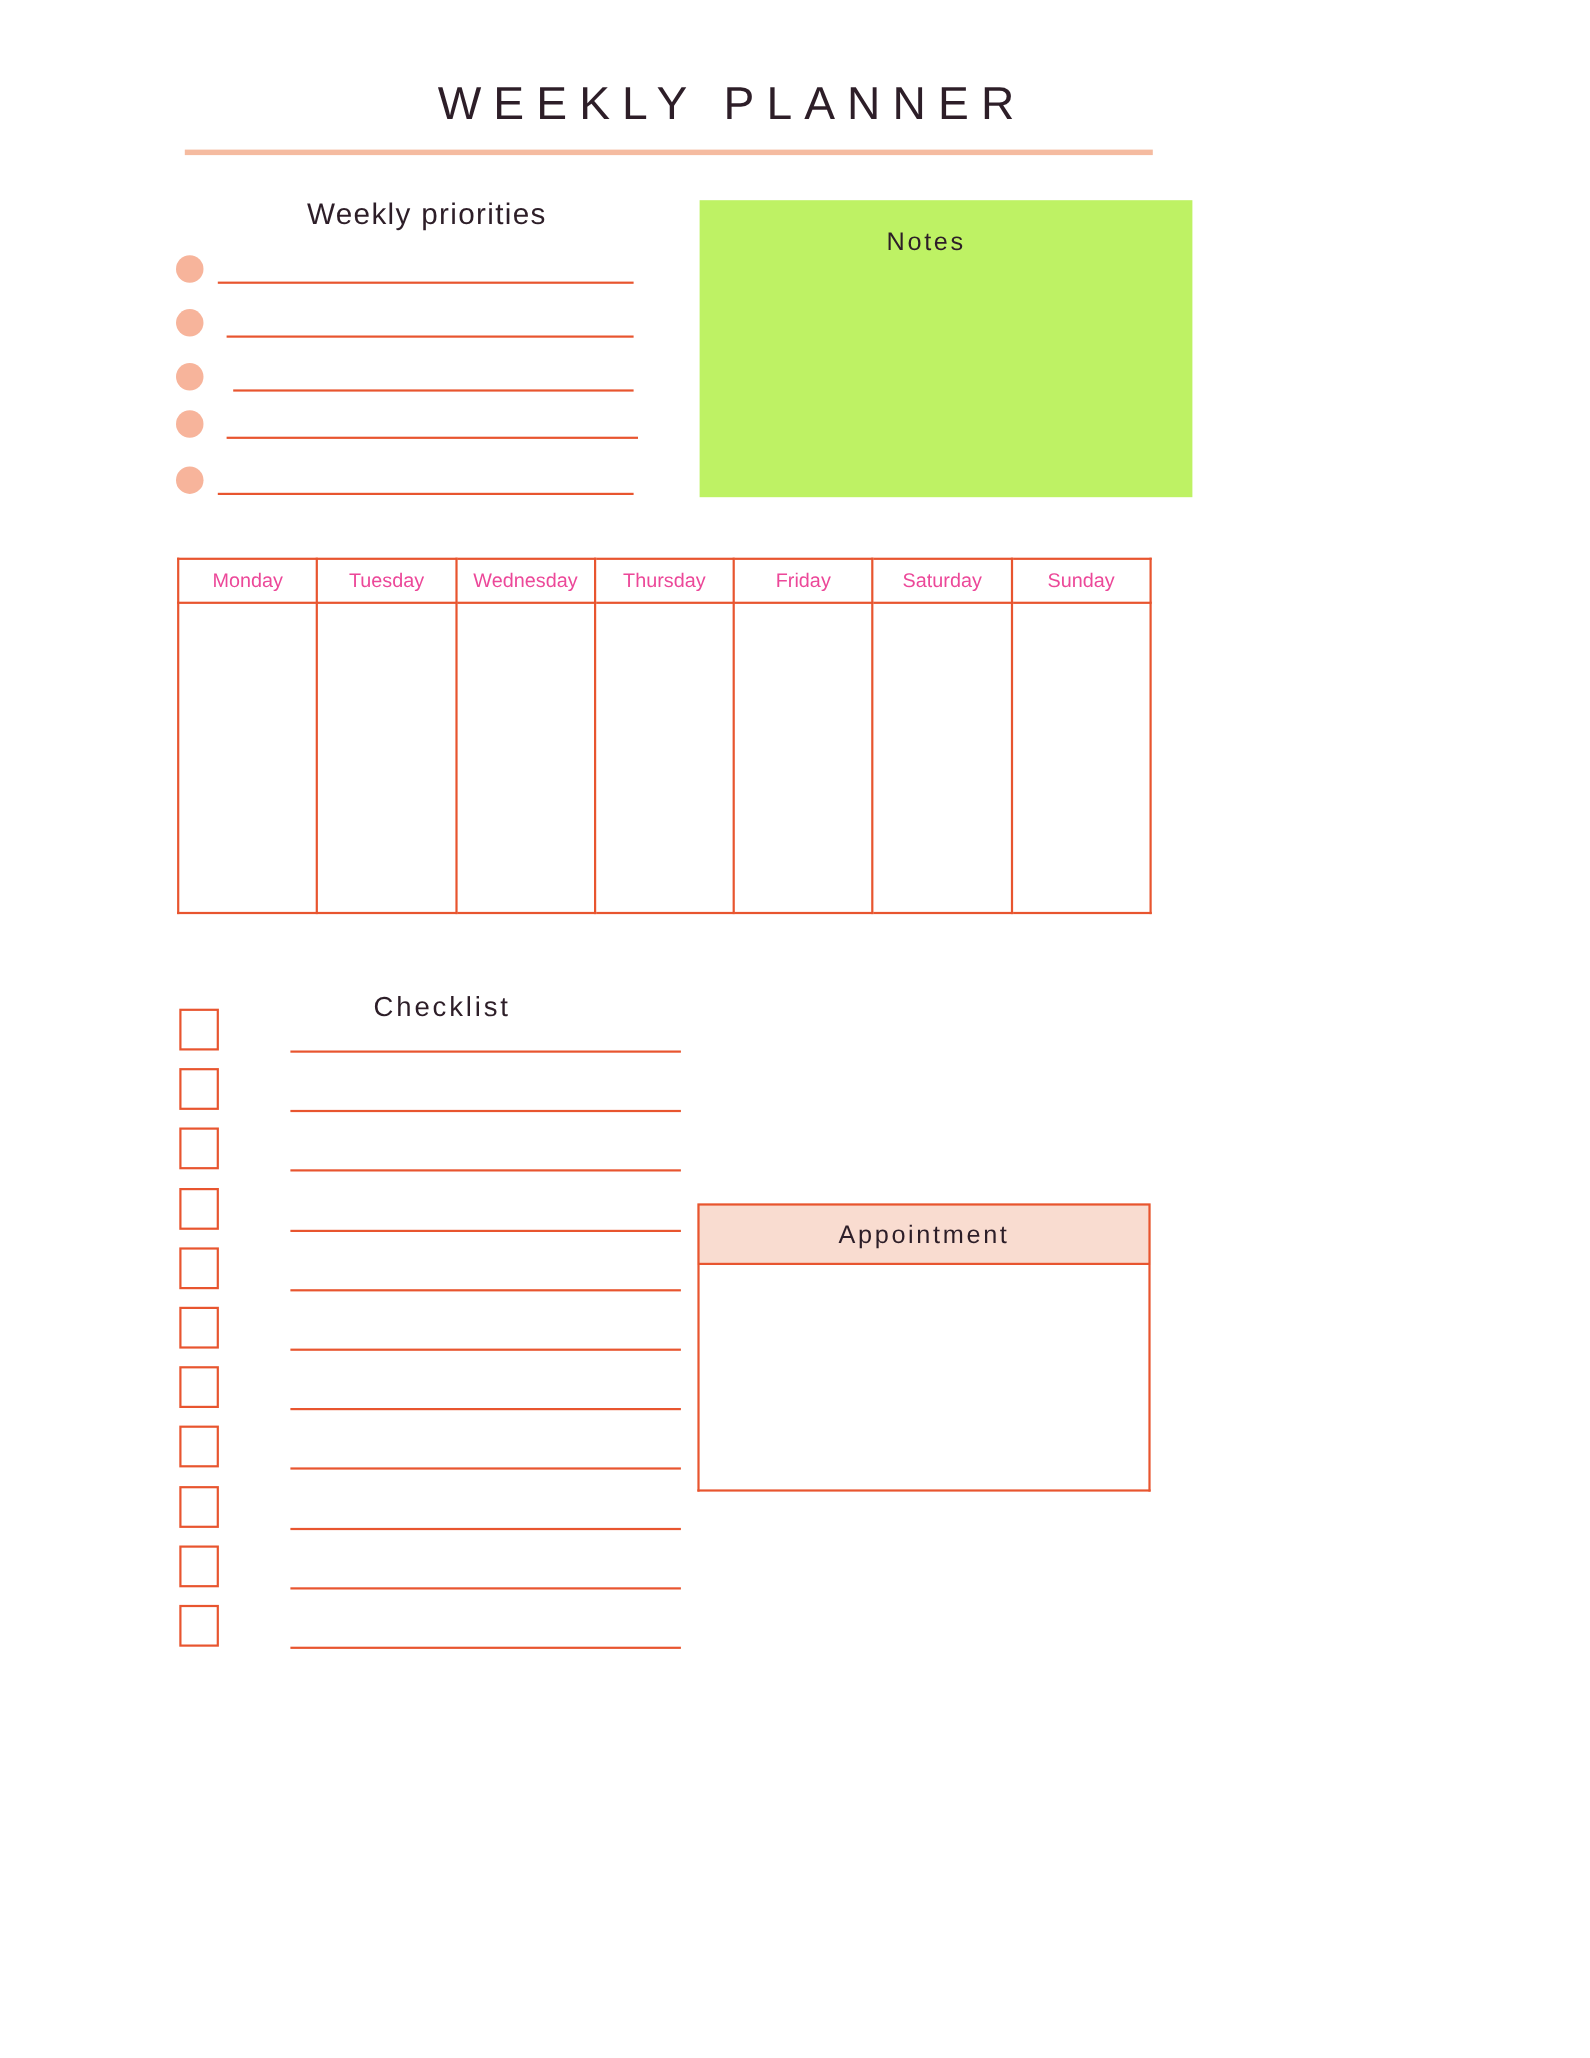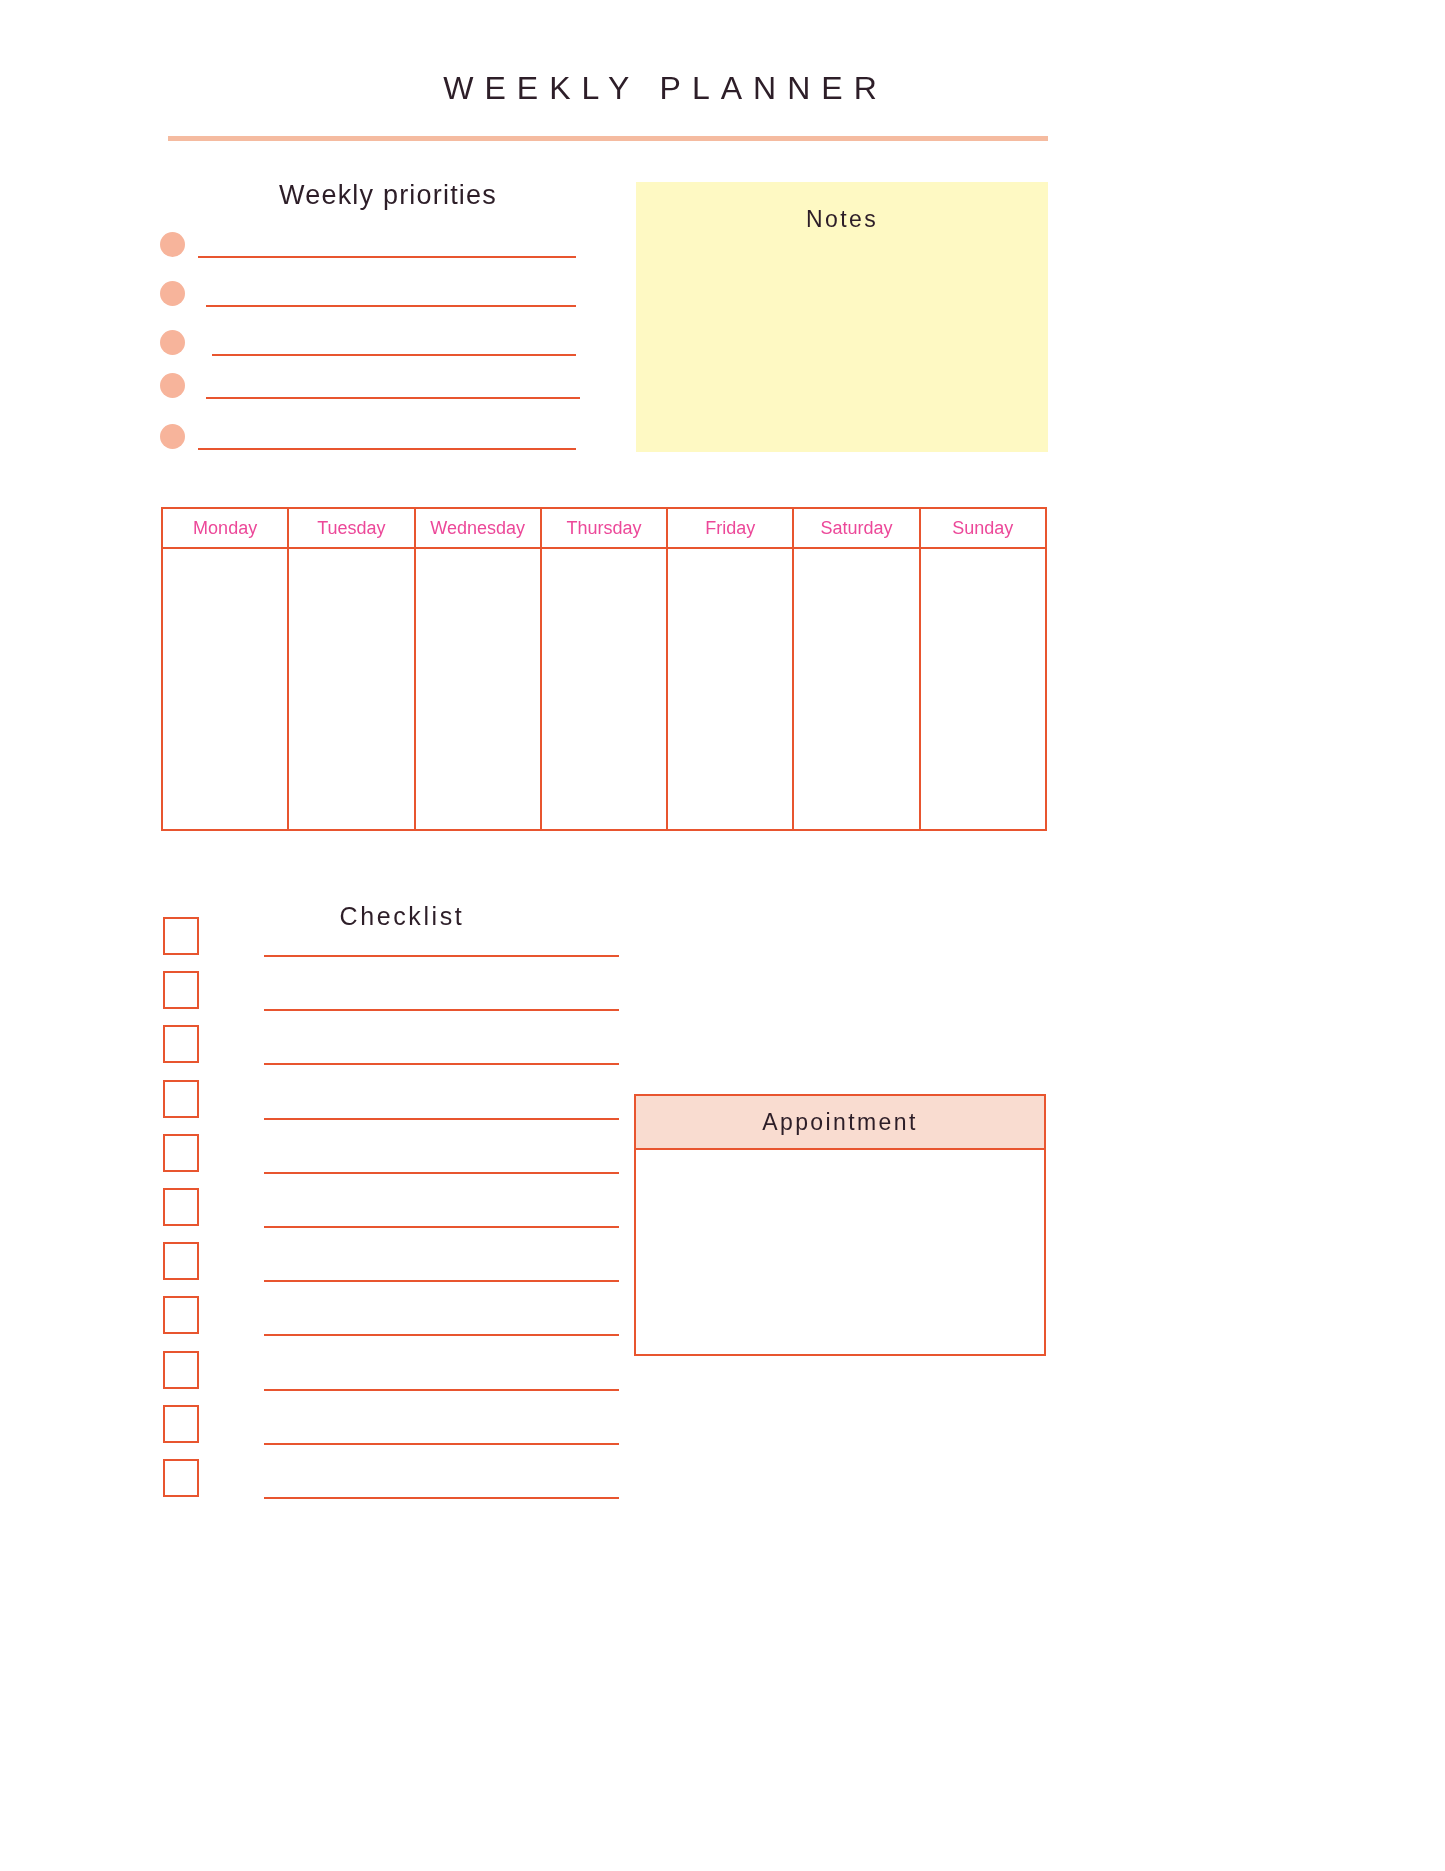--- a/index.html
+++ b/index.html
@@ -21,21 +21,21 @@
     inset: 0;
   }
 
   
   .title {
     position: absolute;
     left: 0;
     top: 70px;
     width: 1331px;
     text-align: center;
-    font-size: 32px;
+    font-size: 42px;
     font-weight: 500;
     letter-spacing: 11px;
     color: #2D1E28;
   }
   .title-rule {
     position: absolute;
     left: 168px;
     top: 136px;
     width: 880px;
     height: 5px;
@@ -73,23 +73,23 @@
     top: 24px;
     height: 2px;
     background: #E8552F;
   }
 
   
   .notes-box {
     position: absolute;
     left: 636px;
     top: 182px;
-    width: 412px;
+    width: 448px;
     height: 270px;
-    background: #fef9c3;
+    background: #bef264;
   }
   .notes-label {
     position: absolute;
     left: 0;
     top: 24px;
     width: 412px;
     text-align: center;
     font-size: 23px;
     letter-spacing: 2.4px;
     color: #2D1E28;

